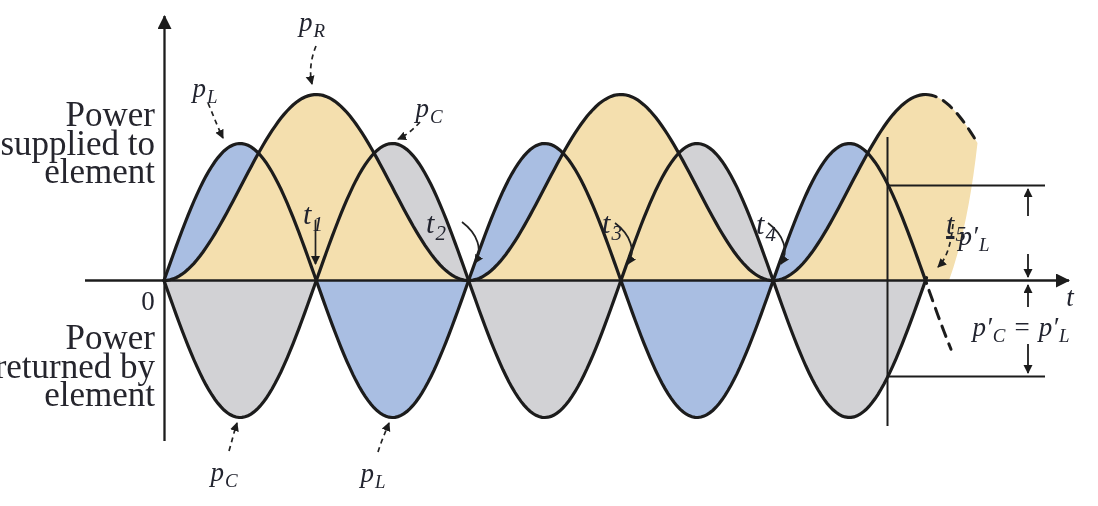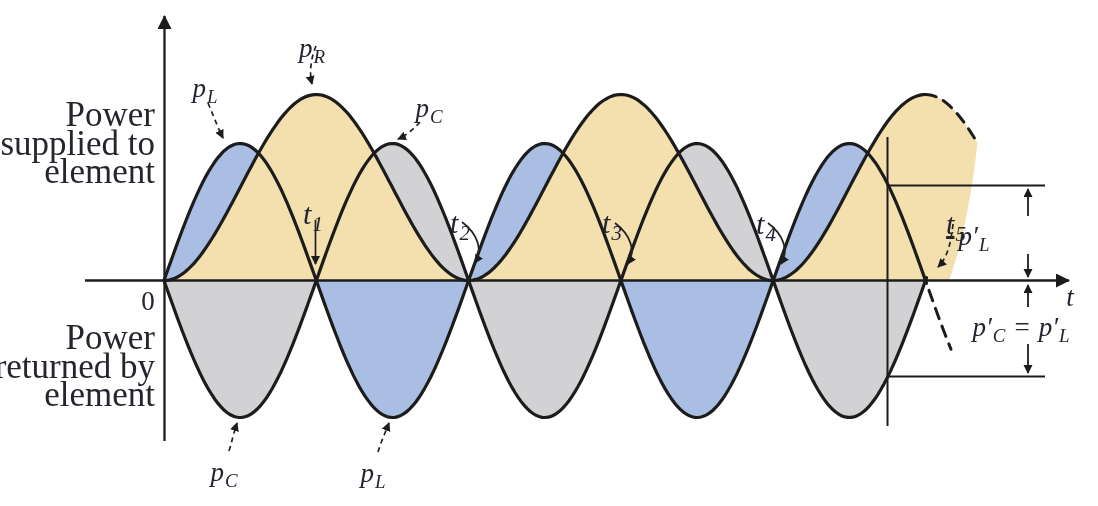--- a/index.html
+++ b/index.html
@@ -96,27 +96,27 @@
   <div class="axis-text" style="right:943px;top:324px;">
     <div>Power</div>
     <div>returned by</div>
     <div>element</div>
   </div>
 
   <div class="lbl rom" style="left:148px;top:301px;">0</div>
   <div class="lbl" style="left:1070px;top:297px;">t</div>
 
   <div class="lbl" style="left:205px;top:88px;"><span>p</span><sub>L</sub></div>
-  <div class="lbl" style="left:312px;top:48px;"><span>p</span><sub>R</sub></div>
+  <div class="lbl" style="left:312px;top:22px;"><span>p</span><sub>R</sub></div>
   <div class="lbl" style="left:429px;top:108px;"><span>p</span><sub>C</sub></div>
   <div class="lbl" style="left:224px;top:472px;"><span>p</span><sub>C</sub></div>
   <div class="lbl" style="left:373px;top:473px;"><span>p</span><sub>L</sub></div>
 
   <div class="lbl small" style="left:313px;top:198px;"><span>t</span><sub>1</sub></div>
-  <div class="lbl small" style="left:460px;top:207px;text-align:right;"><span>t</span><sub>2</sub></div>
+  <div class="lbl small" style="left:436px;top:207px;text-align:right;"><span>t</span><sub>2</sub></div>
   <div class="lbl small" style="left:612px;top:207px;"><span>t</span><sub>3</sub></div>
   <div class="lbl small" style="left:766px;top:208px;"><span>t</span><sub>4</sub></div>
   <div class="lbl small" style="left:956px;top:208px;text-decoration:underline;"><span>t</span><sub>5</sub></div>
 
   <div class="lbl" style="left:974px;top:236px;"><span>p′</span><sub>L</sub></div>
   <div class="lbl" style="left:1021px;top:327px;">
     <span><span>p′</span><sub>C</sub></span><span class="eqsign">=</span><span><span>p′</span><sub>L</sub></span>
   </div>
 
 </div>

